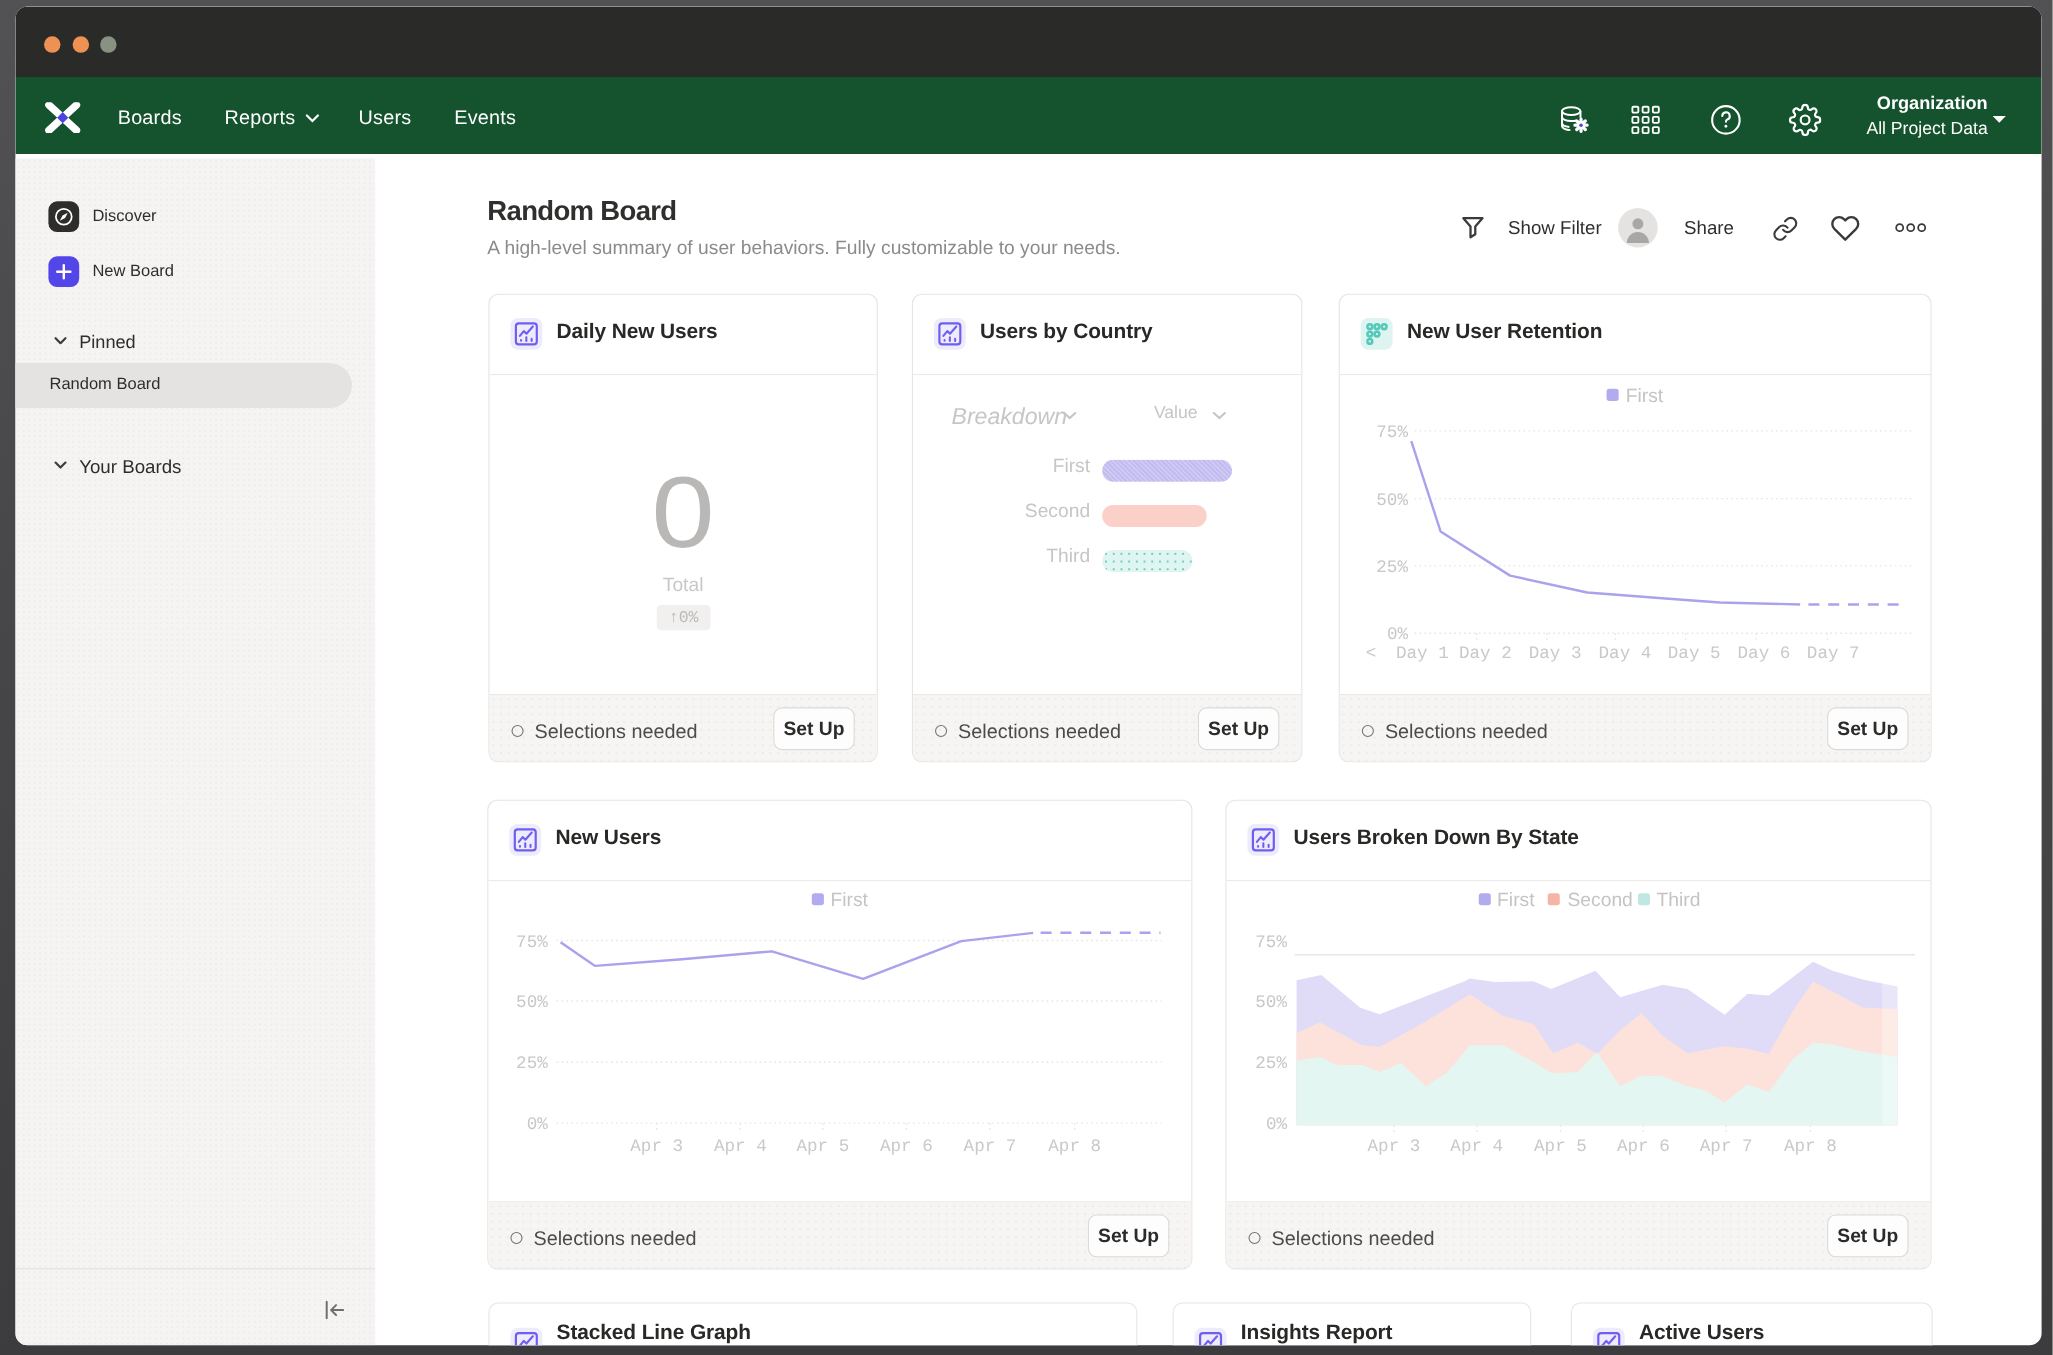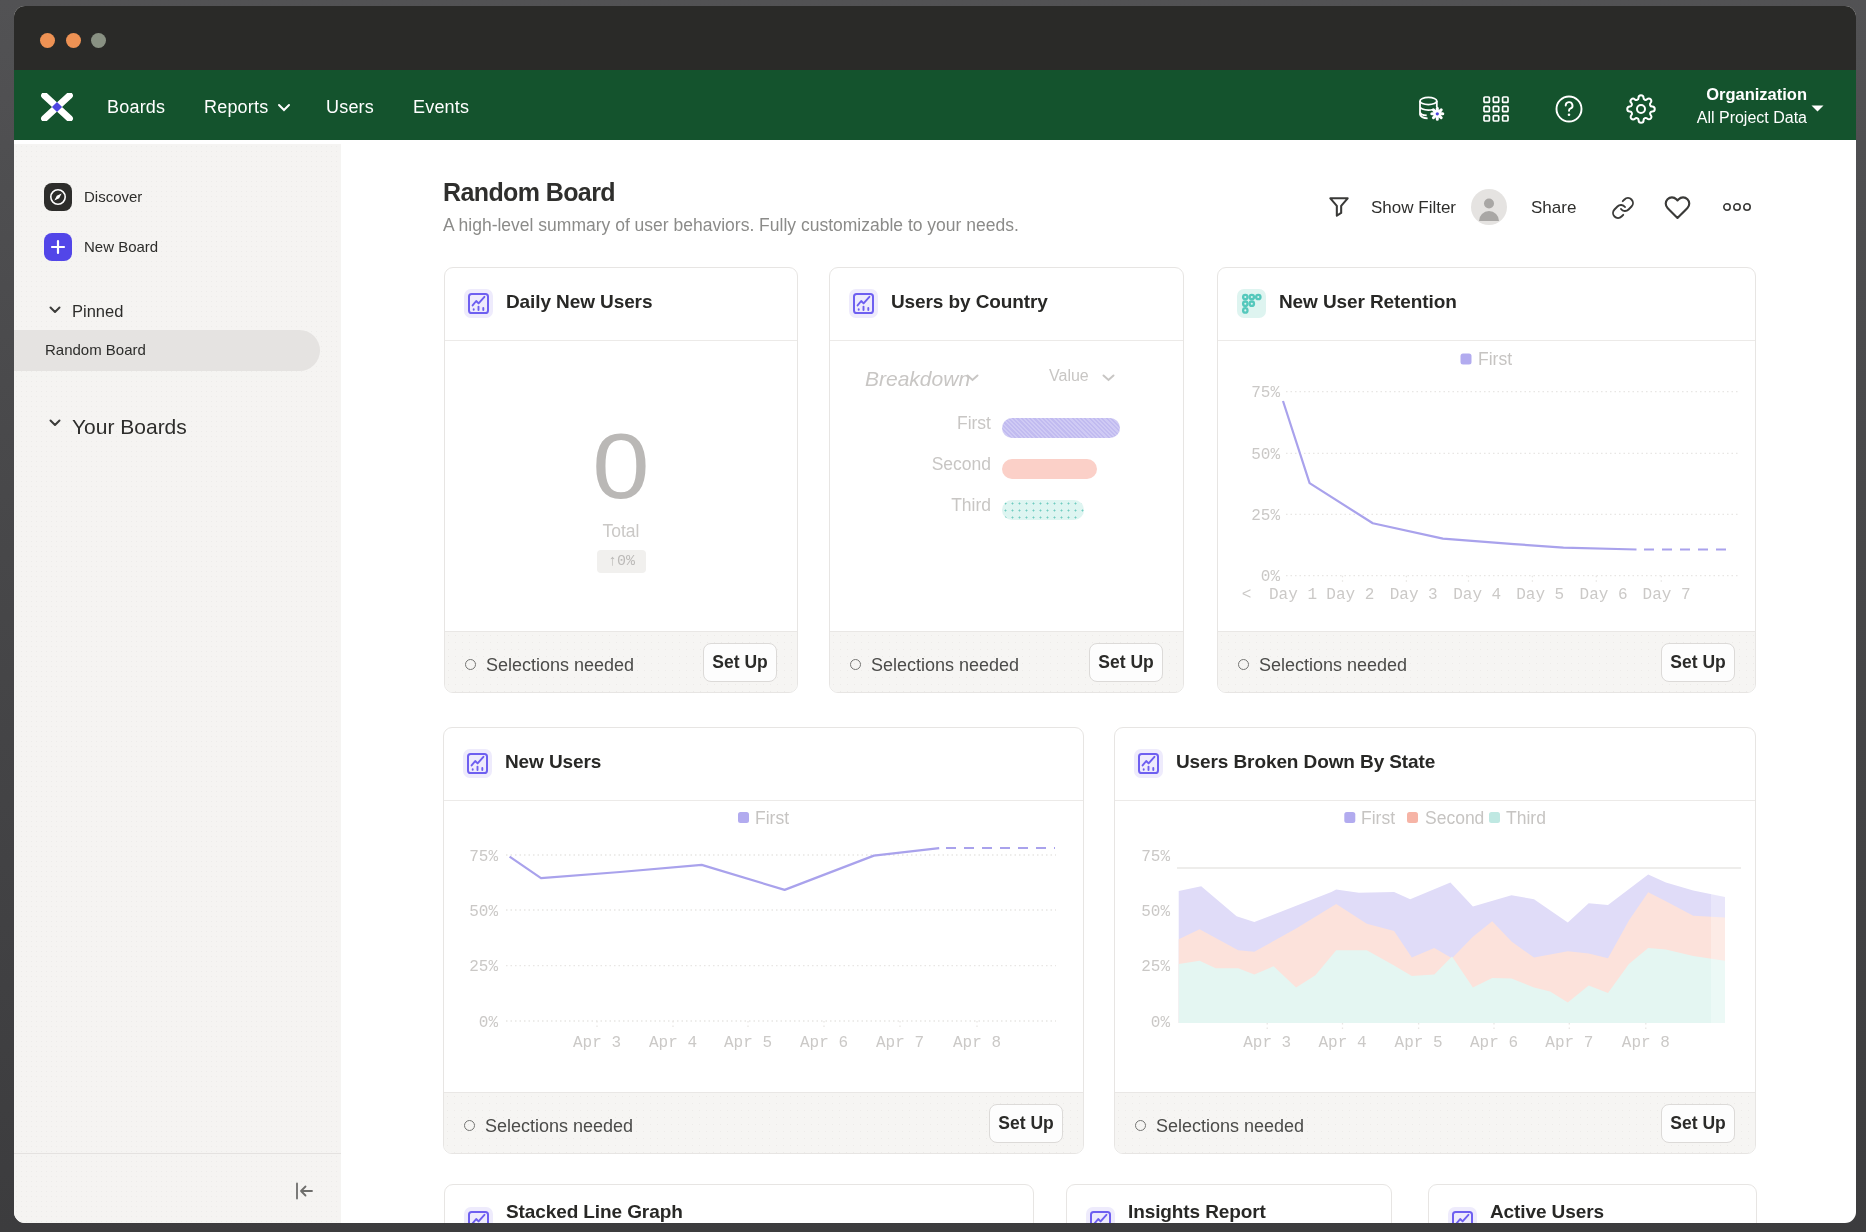--- a/index.html
+++ b/index.html
@@ -102,21 +102,21 @@
   <div class="sideitem" style="left:70px; top:232px;">New Board</div>
   <svg style="position:absolute; left:35px; top:300px;" width="12" height="8" viewBox="0 0 12 8">
       <path d="M1.5 1.5 L6 6 L10.5 1.5" stroke="#3c3c3a" stroke-width="2" fill="none" stroke-linecap="round" stroke-linejoin="round"></path>
     </svg>
   <div class="sideitem" style="left:58px; top:296px; font-size:16.5px;">Pinned</div>
   <div style="position:absolute; left:0; top:324px; width:306px; height:41px; background:#e5e3e1; border-radius:0 21px 21px 0;"></div>
   <div class="sideitem" style="left:31px; top:335px; font-weight:400;">Random Board</div>
   <svg style="position:absolute; left:35px; top:413px;" width="12" height="8" viewBox="0 0 12 8">
       <path d="M1.5 1.5 L6 6 L10.5 1.5" stroke="#3c3c3a" stroke-width="2" fill="none" stroke-linecap="round" stroke-linejoin="round"></path>
     </svg>
-  <div class="sideitem" style="left:58px; top:409px; font-size:21px;">Your Boards</div>
+  <div class="sideitem" style="left:58px; top:409px; font-size:17px;">Your Boards</div>
   <div style="position:absolute; left:0; top:1147px; width:327px; height:1px; background:#e4e2e0;"></div>
   <svg style="position:absolute; left:281px; top:1176px;" width="19" height="18" viewBox="0 0 19 18">
       <path d="M2 1.5 V16.5 M17 9 H6 M10.5 4.5 L6 9 L10.5 13.5" stroke="#6e6e6c" stroke-width="1.8" fill="none" stroke-linecap="round" stroke-linejoin="round"></path>
     </svg>
 
   <div style="position:absolute; left:429px; top:172px; font-size:25px; font-weight:700; color:#2f2f2d; letter-spacing:-0.6px;">Random Board</div>
   <div style="position:absolute; left:429px; top:209px; font-size:17.5px; color:#8b8b89;">A high-level summary of user behaviors. Fully customizable to your needs.</div>
   <svg style="position:absolute; left:1312px; top:188px;" width="26" height="26" viewBox="0 0 24 24">
       <path d="M4 4 H20 L14 11 V17.5 L10 20 V11 Z" stroke="#3a3a38" stroke-width="1.9" fill="none" stroke-linejoin="round"></path>
     </svg>

